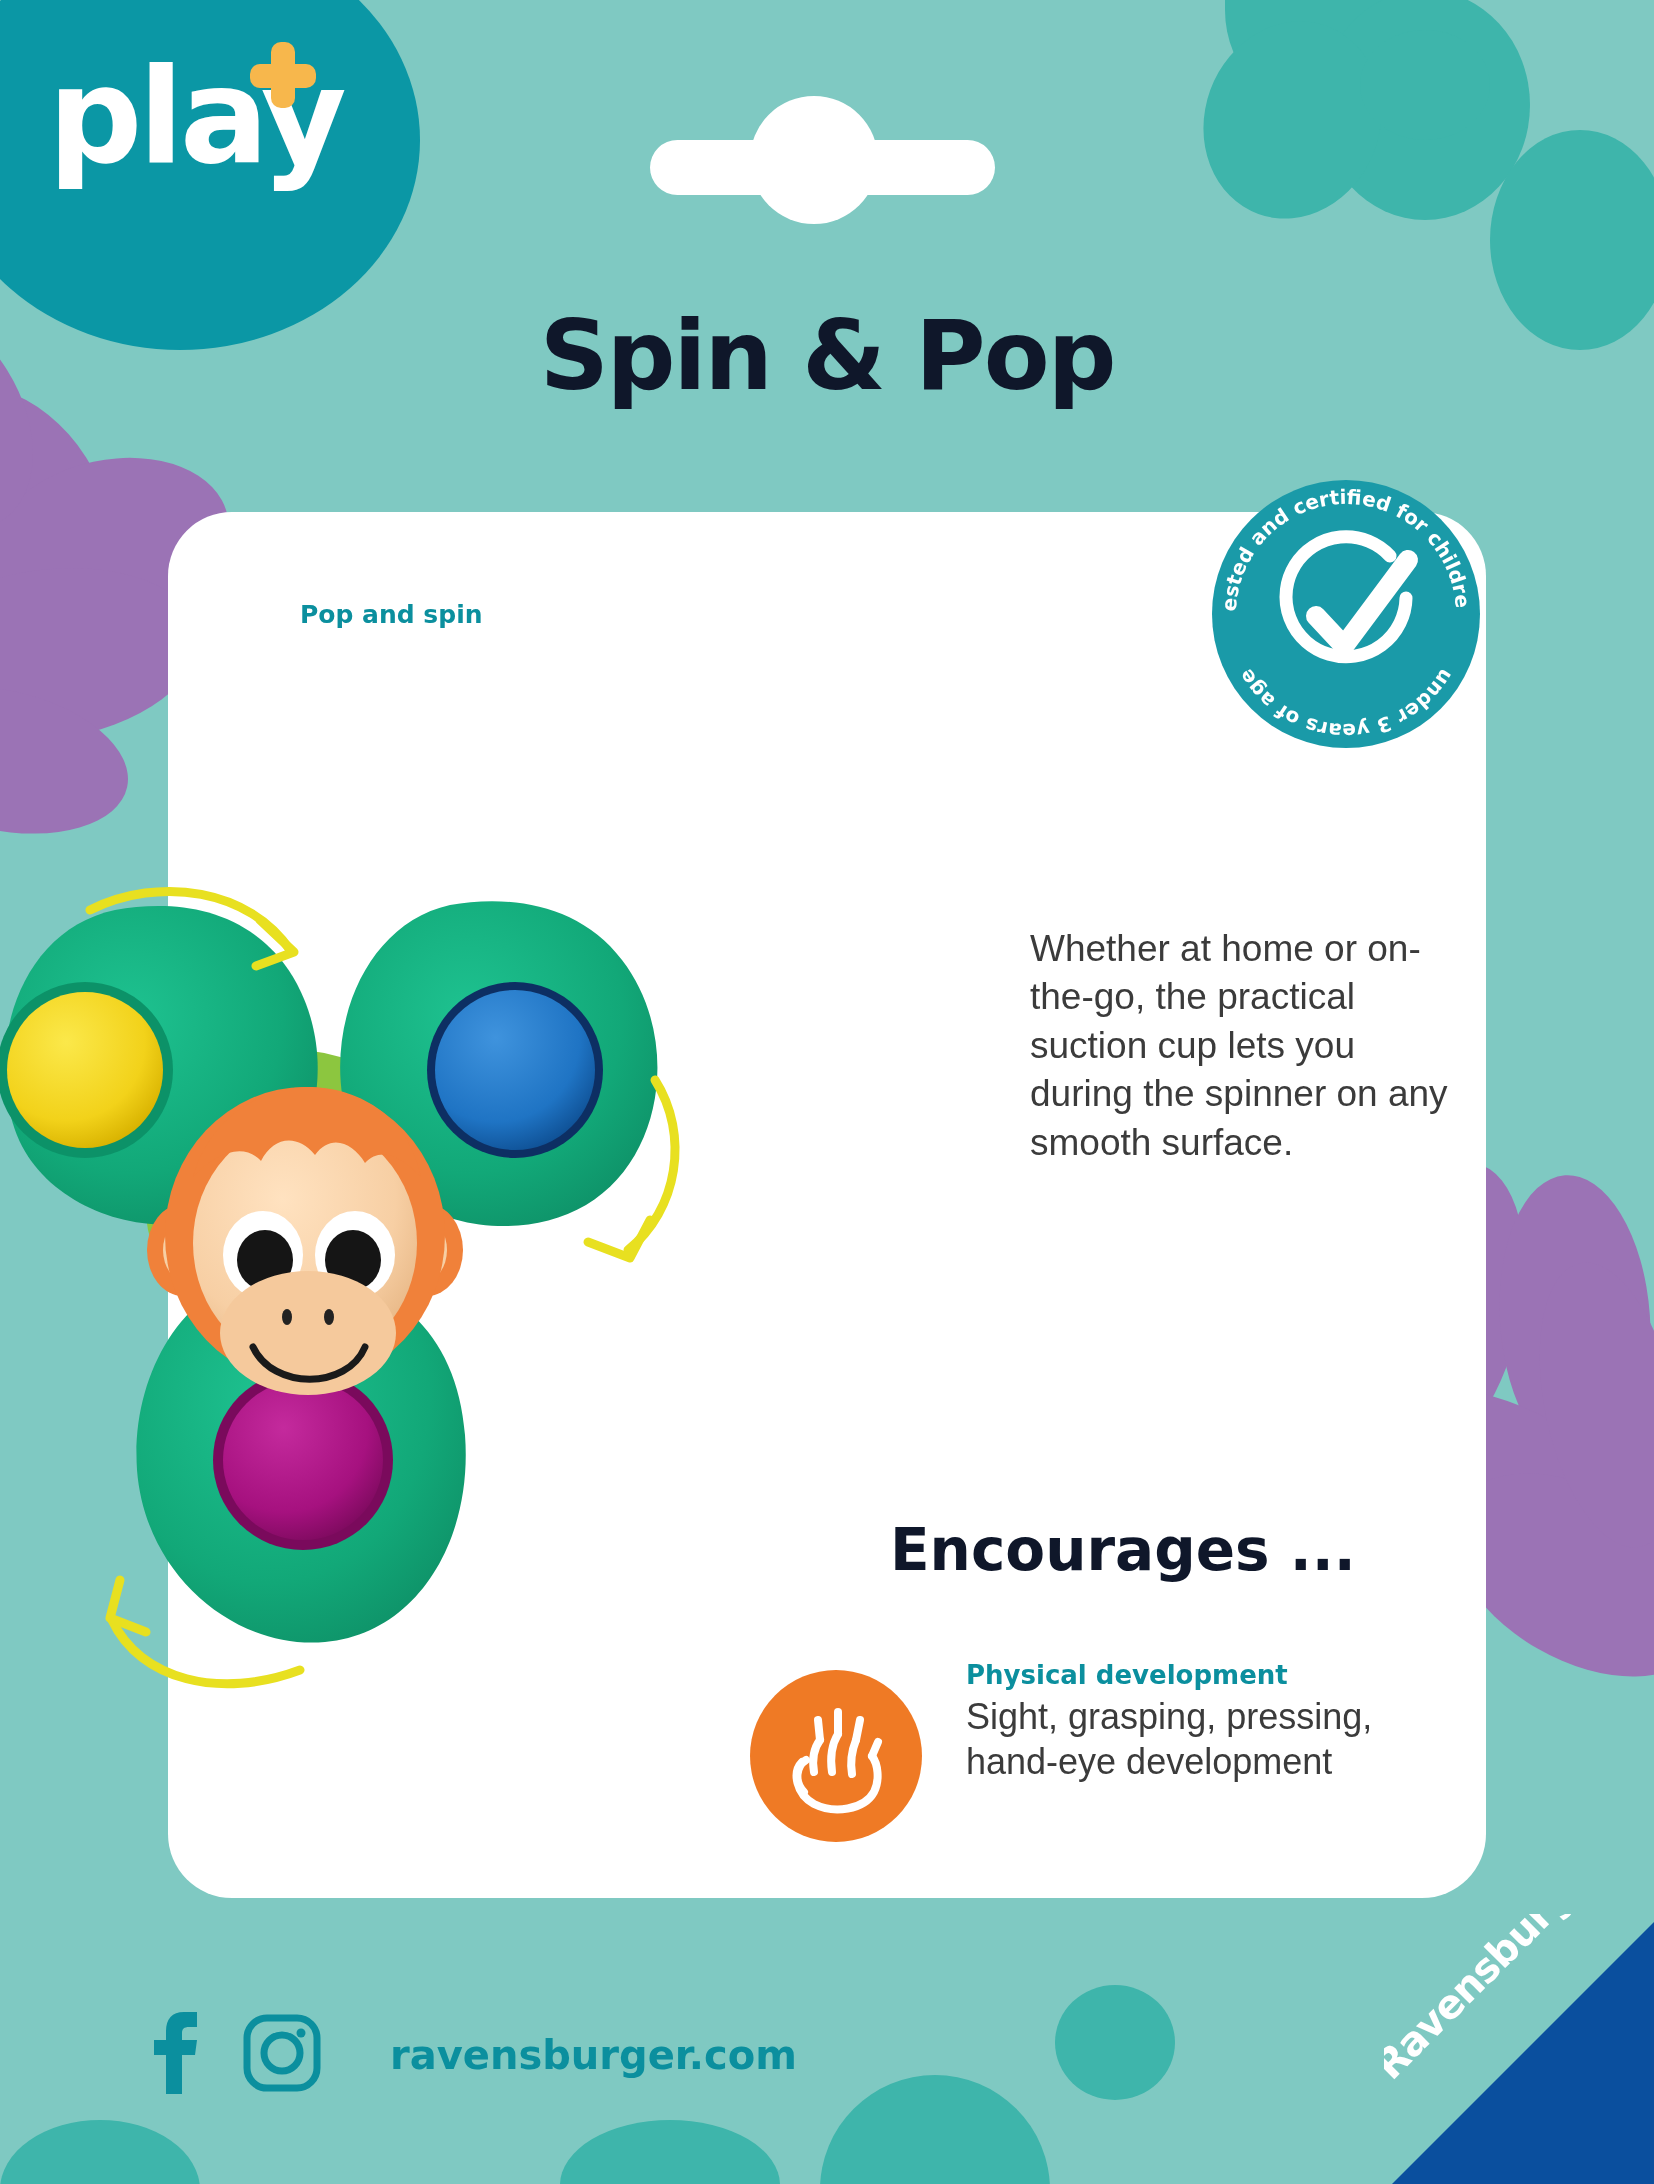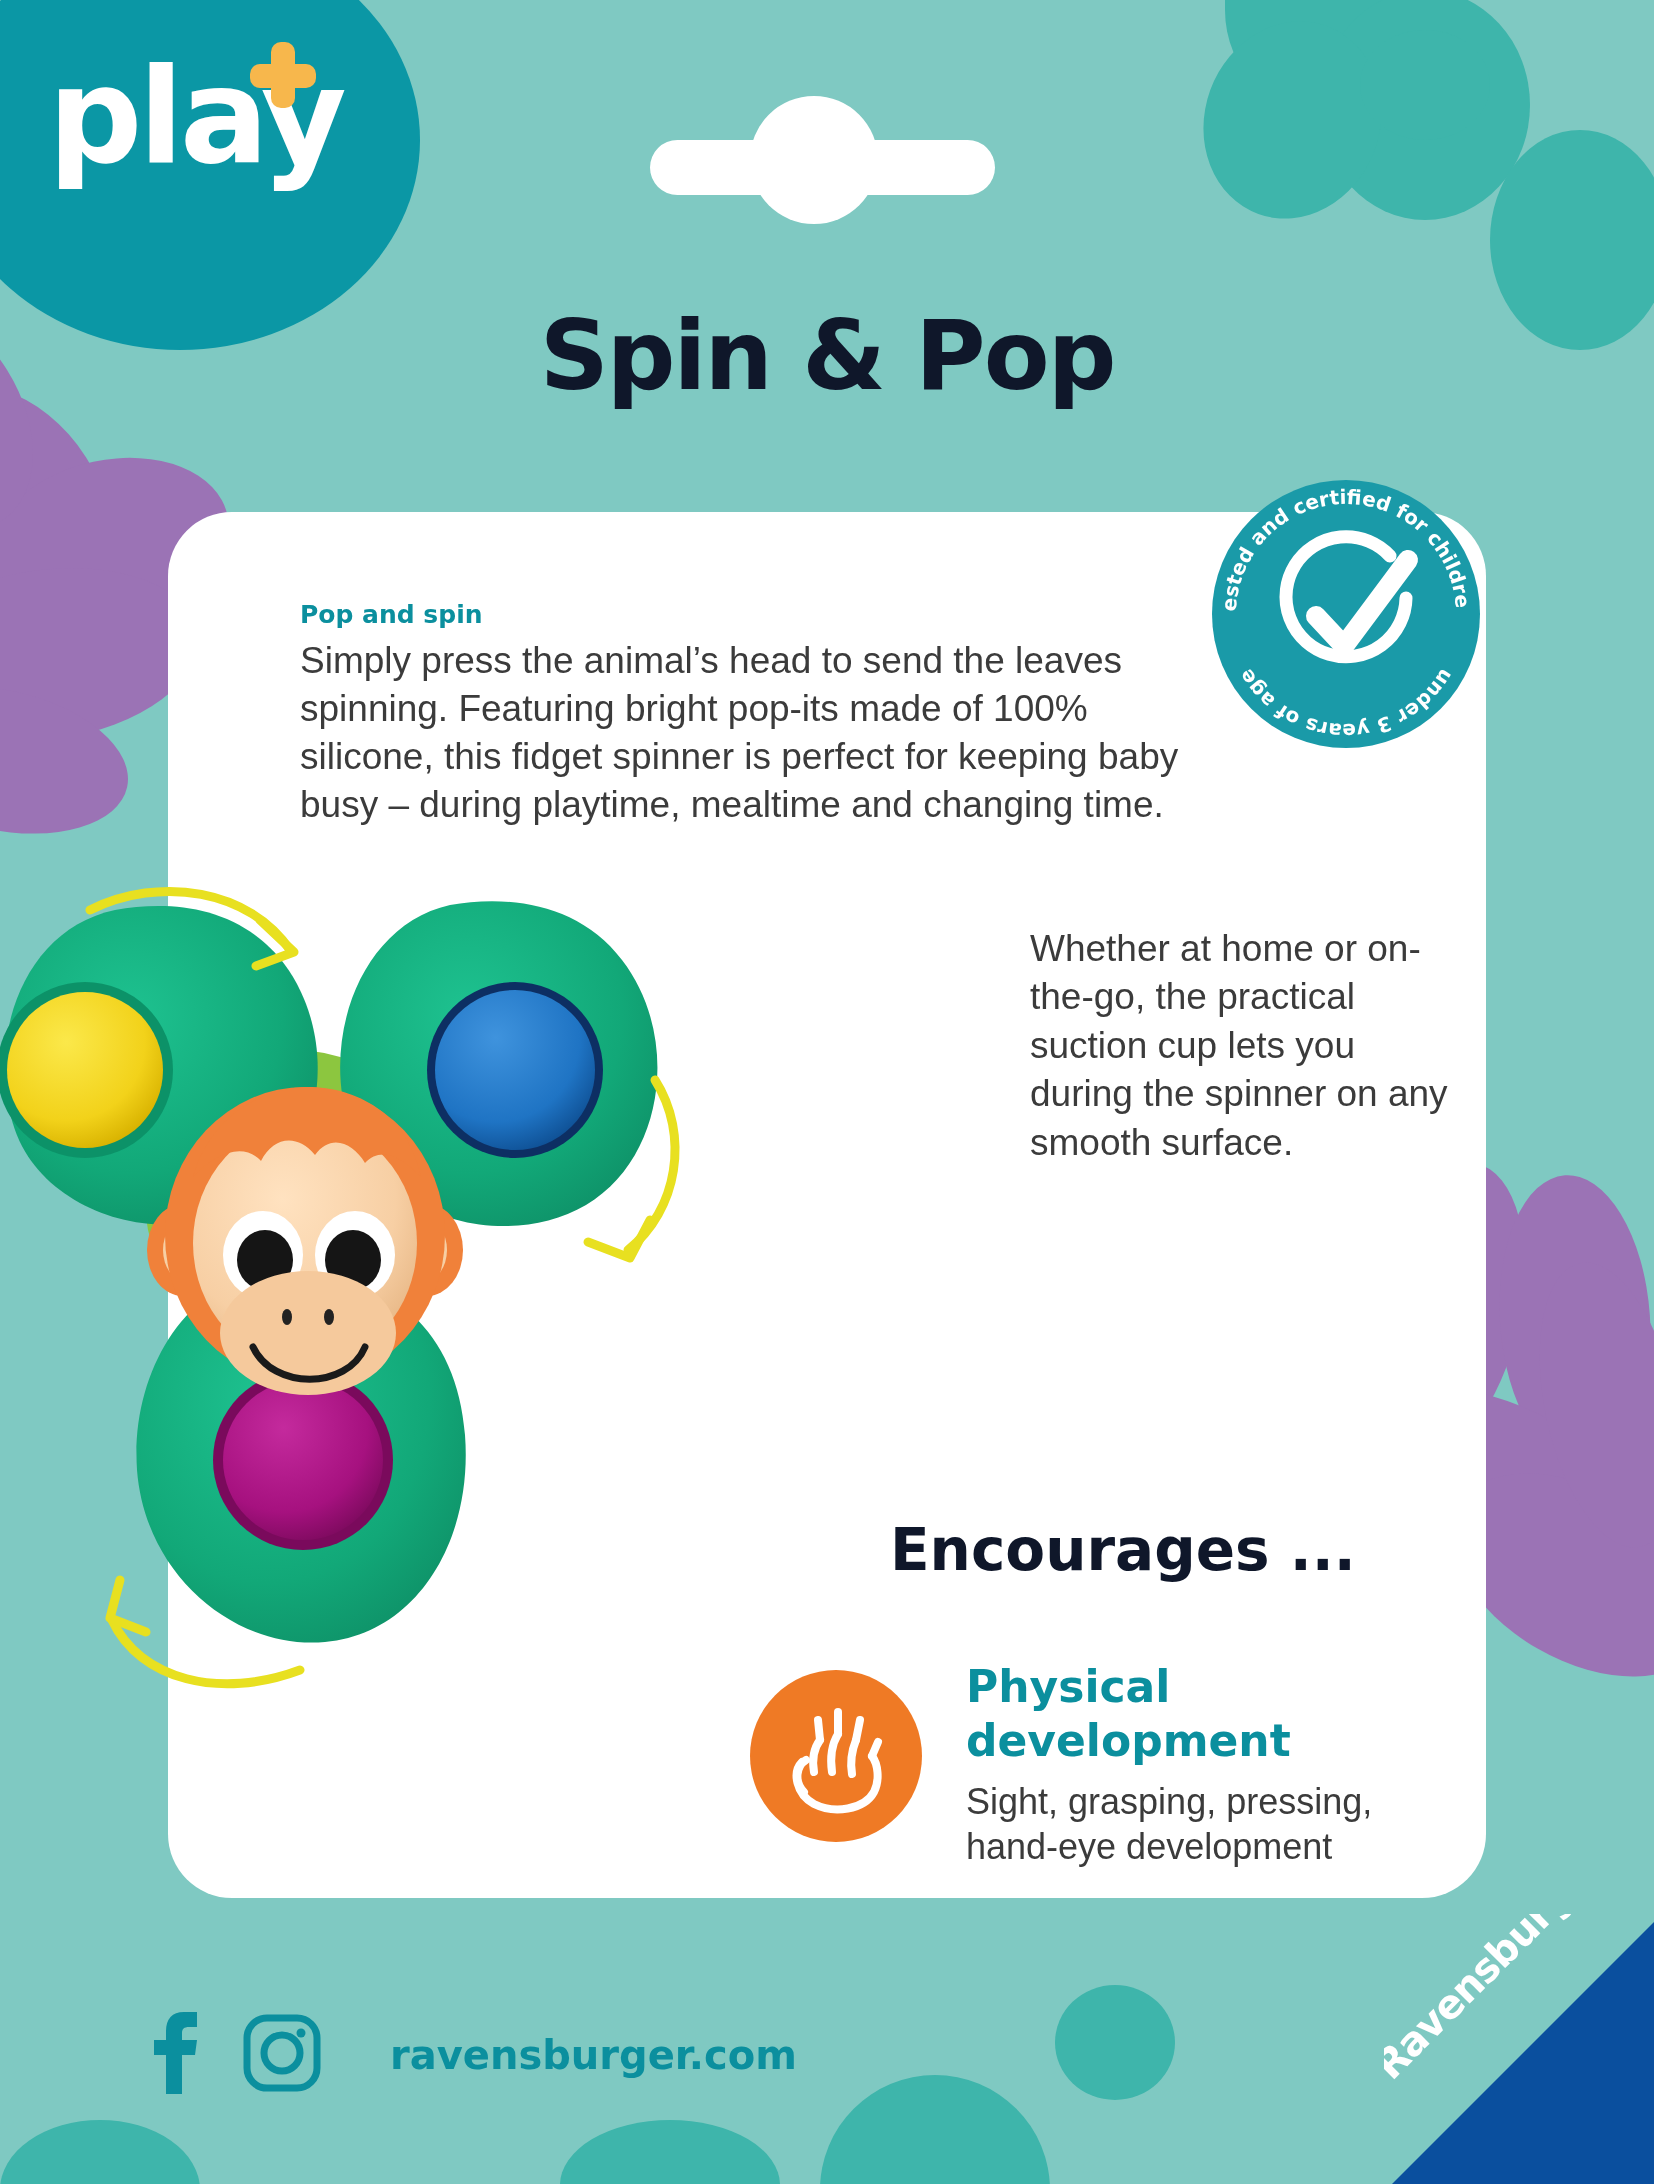--- a/index.html
+++ b/index.html
@@ -80,21 +80,21 @@
     font-family:"DejaVu Sans", sans-serif;
   }
 
   .phys-row{ position:absolute; left:750px; top:1660px; width:710px; }
   .phys-icon{
     position:absolute; left:0; top:10px; width:172px; height:172px;
     border-radius:50%; background:#ef7a25;
   }
   .phys-icon svg{ position:absolute; left:36px; top:30px; }
   .phys-text{ position:absolute; left:216px; top:0; width:500px; }
-  .phys-text h4{ font-size:44px; line-height:1.22; margin-bottom:12px; }
+  .phys-text h4{ font-size:26px; line-height:1.22; margin-bottom:2px; }
   .phys-text p{ font-size:36px; line-height:1.25; }
 
   
   .footer{ position:absolute; left:150px; top:2010px; display:flex; align-items:center; gap:40px; }
   .fb-icon, .ig-icon { color:#0b8f9e; }
   .url{
     font-size:40px; font-weight:700; color:#0b8f9e;
     font-family:"DejaVu Sans", sans-serif; margin-left:28px;
   }
 
@@ -259,21 +259,20 @@
       </text>
       <g fill="none" stroke="#ffffff" stroke-width="13" stroke-linecap="round">
         <path d="M178,76 A60,60 0 1 0 194,118"></path>
         <path d="M104,136 L132,166 L196,80" stroke-width="20" stroke-linejoin="round"></path>
       </g>
     </svg>
   </div>
 
   <div class="pop-block">
     <h3 class="sec-head">Pop and spin</h3>
-    <p class="body-text">Simply press the animal’s head to send the leaves spinning. Featuring bright pop-its made of 100% silicone, this fidget spinner is perfect for keeping baby busy – during playtime, mealtime and changing time.</p>
   </div>
 
   <div class="suction-block">
     <p class="body-text">Whether at home or on-the-go, the practical suction cup lets you during the spinner on any smooth surface.</p>
   </div>
 
   <div class="encourages">Encourages ...</div>
 
   <div class="phys-row">
     <div class="phys-icon">

